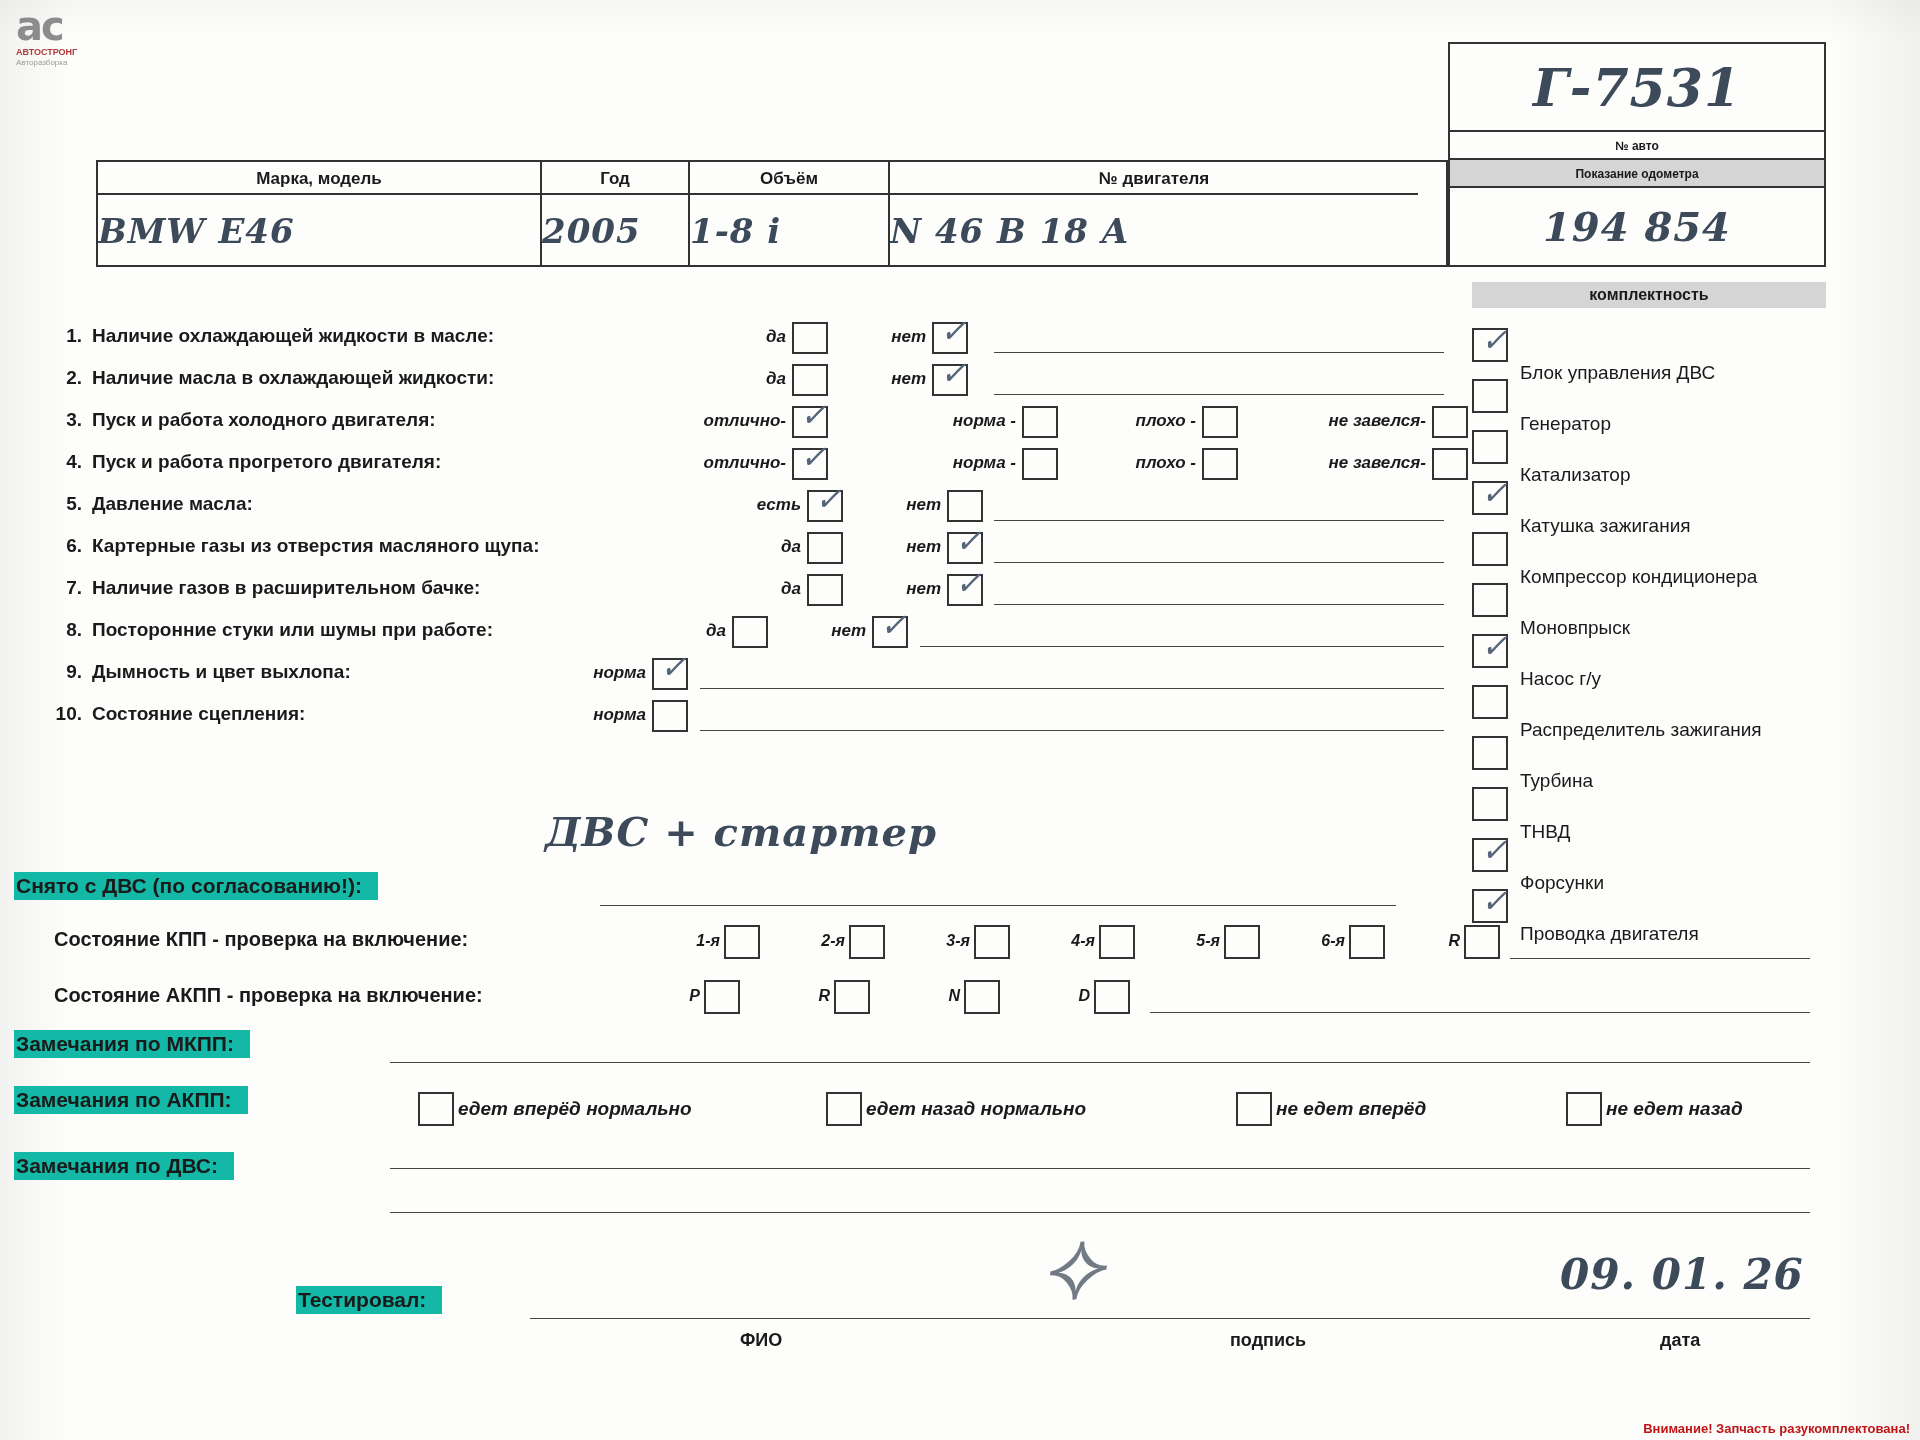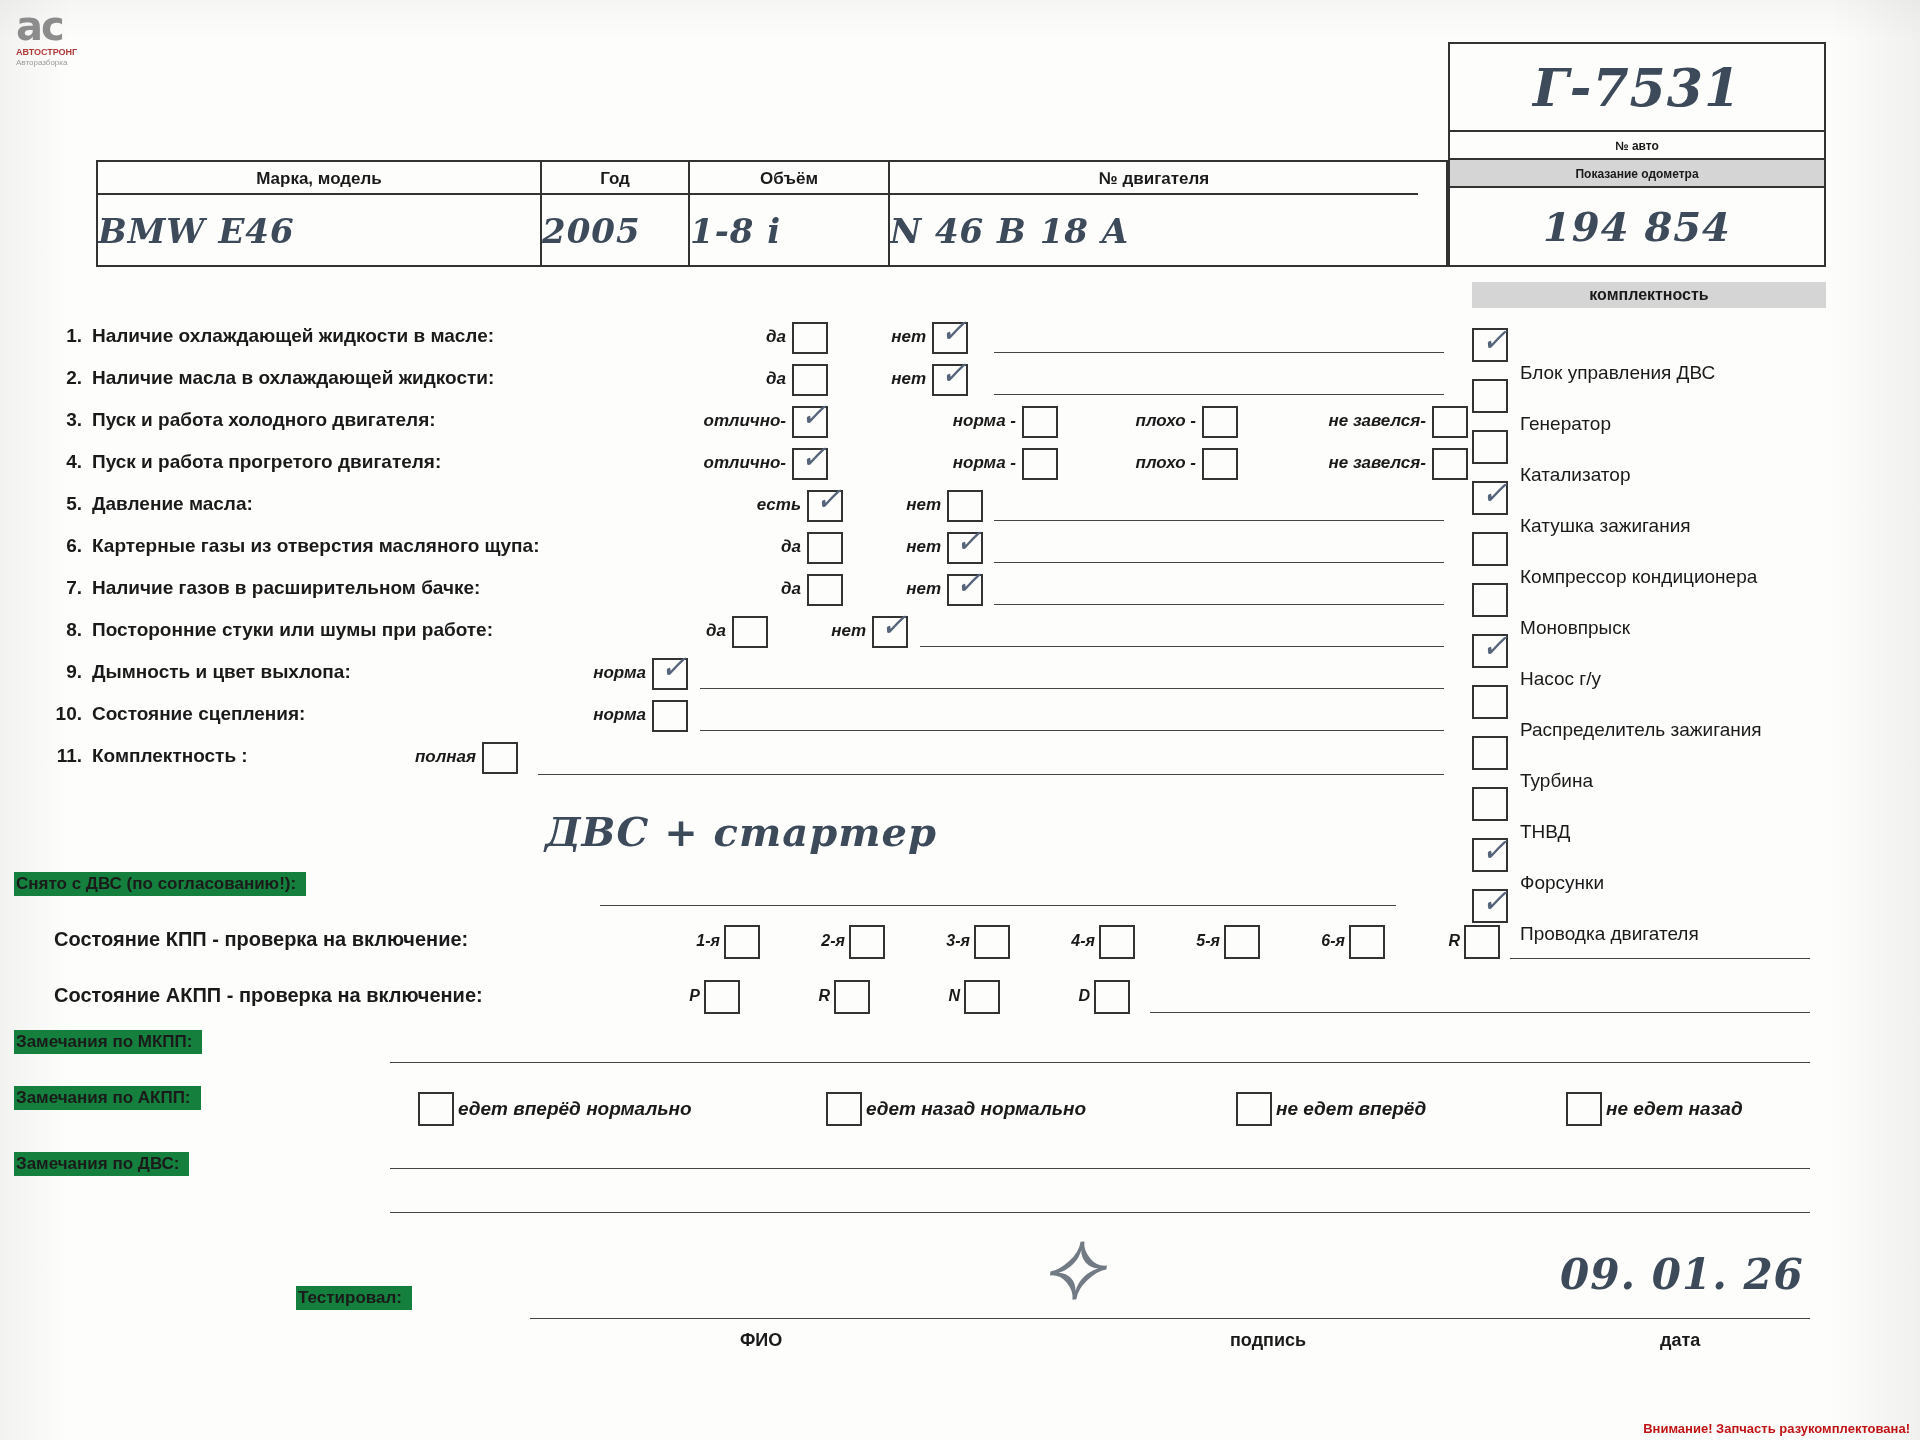--- a/index.html
+++ b/index.html
@@ -282,24 +282,24 @@
   }
   .rule {
     position: absolute;
     height: 0;
     border-bottom: 1.5px solid #444;
   }
 
   
   .bar {
     position: absolute;
-    font-size: 17px;
-    font-weight: bold;
-    background: #15803d;
-    padding: 2px 10px 2px 2px;
+    font-size: 21px;
+    font-weight: bold;
+    background: #14b8a6;
+    padding: 2px 16px 2px 2px;
     white-space: nowrap;
   }
   .plainbold {
     position: absolute;
     font-size: 20px;
     font-weight: bold;
     white-space: nowrap;
   }
 
   
@@ -659,29 +659,20 @@
     <div class="item">
       <div class="num">10.</div>
       <div class="txt">Состояние сцепления:</div>
       <div class="opt" style="left:480px;width:160px;">
         <div class="olbl">норма</div>
         <div class="obox"></div>
       </div>
       <div class="rule" style="left:652px;top:32px;width:744px;"></div>
     </div>
 
-    <div class="item">
-      <div class="num">11.</div>
-      <div class="txt">Комплектность :</div>
-      <div class="opt" style="left:330px;width:140px;">
-        <div class="olbl">полная</div>
-        <div class="obox"></div>
-      </div>
-      <div class="rule" style="left:490px;top:34px;width:906px;"></div>
-    </div>
   </div>
 
   <div class="hand hand-note">ДВС + стартер</div>
 
   <div class="bar" style="left:14px;top:872px;">Снято с ДВС (по согласованию!):</div>
   <div class="rule" style="left:600px;top:905px;width:796px;"></div>
 
   <div class="plainbold" style="left:54px;top:928px;">Состояние КПП - проверка на включение:</div>
   <div style="position:absolute;left:640px;top:925px;height:34px;width:800px;">
     <div class="gear" style="left:0;width:120px;">

